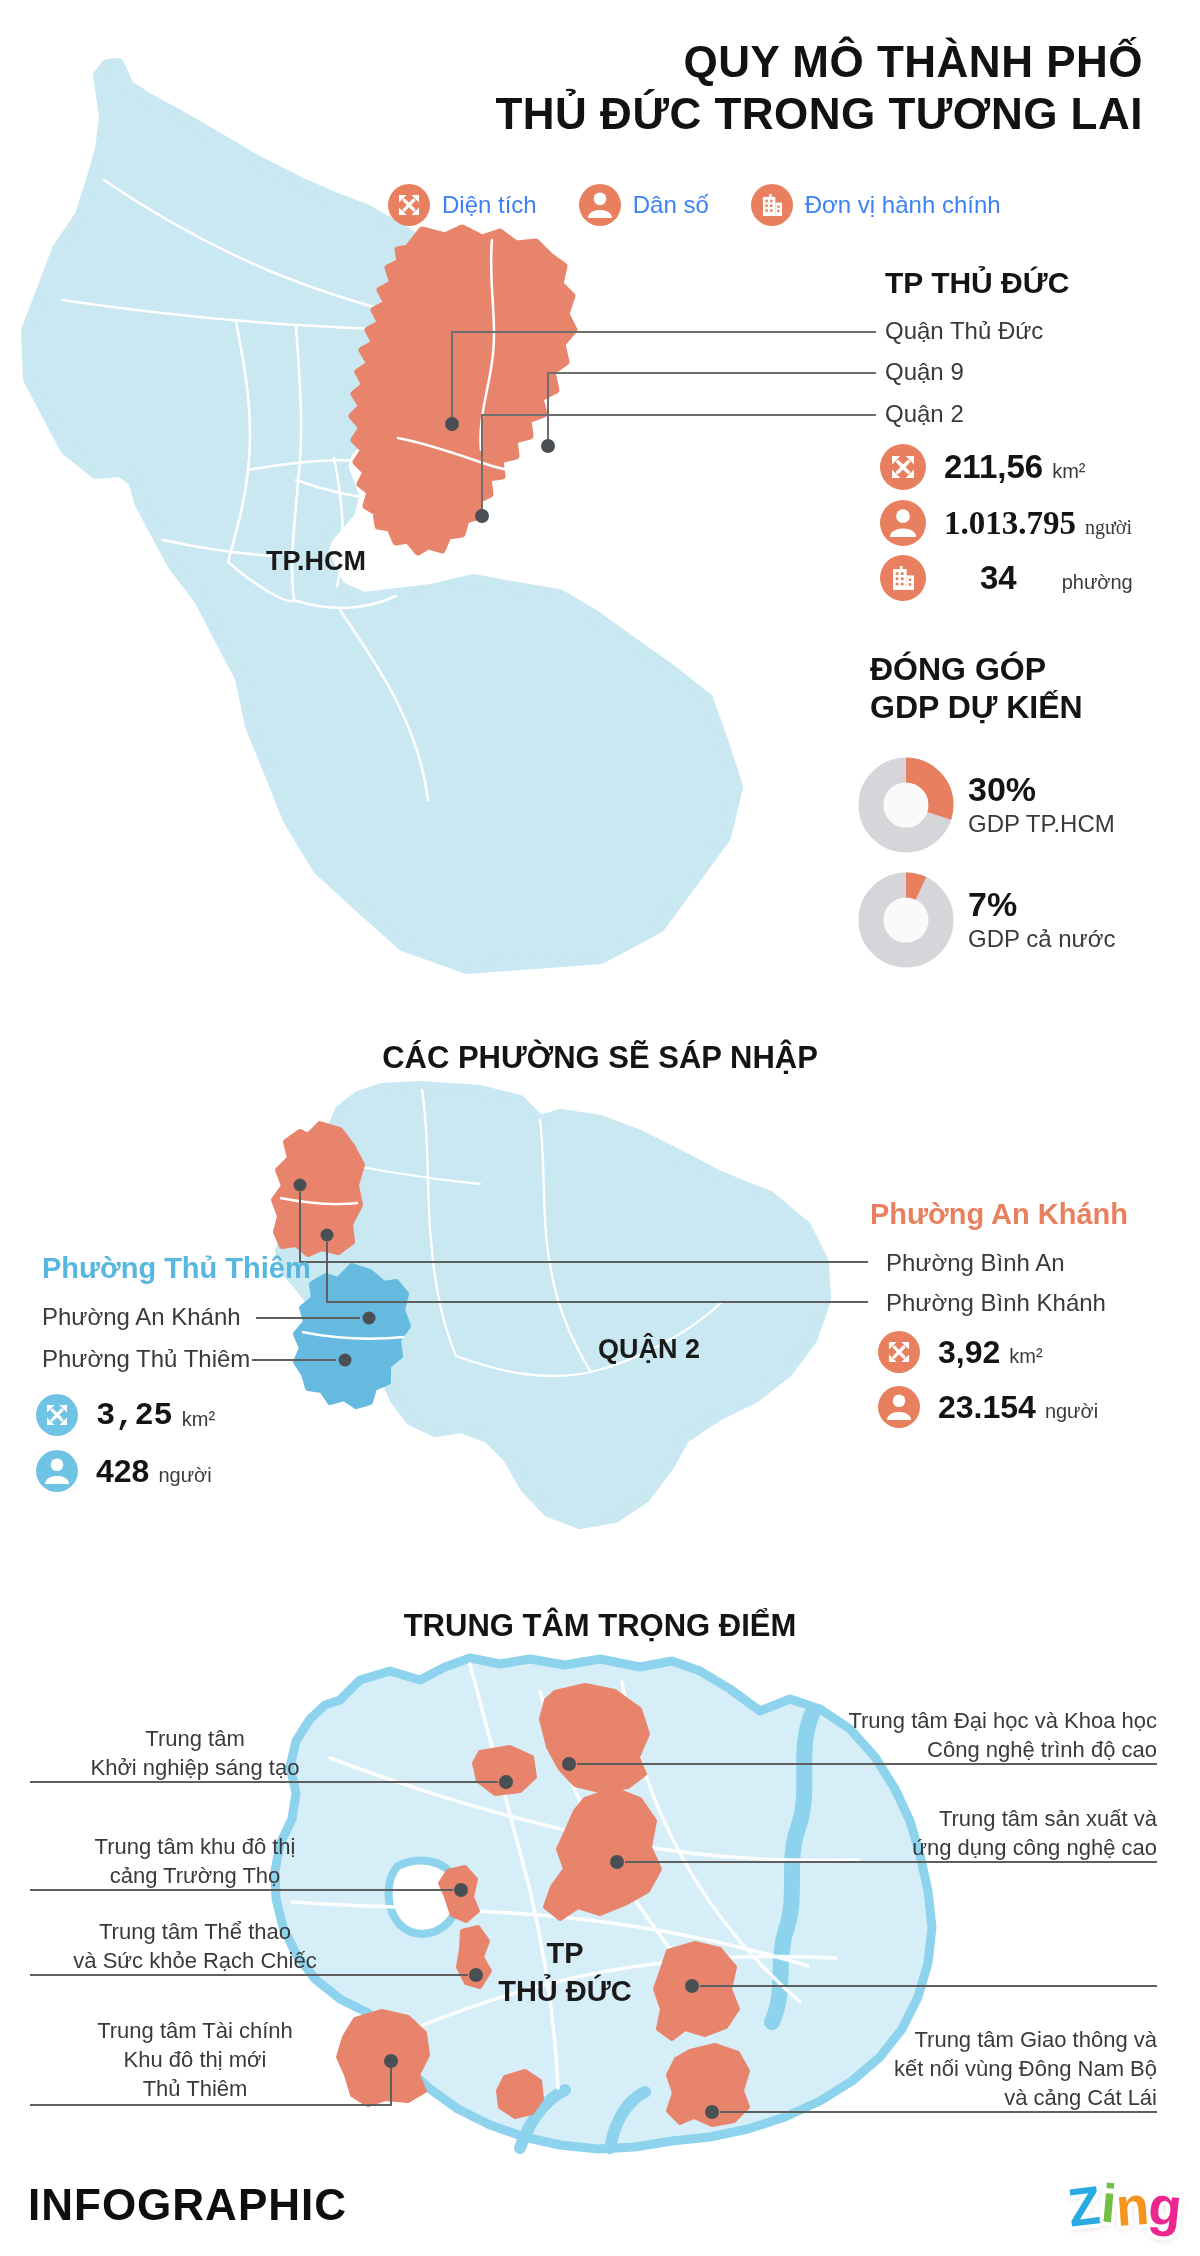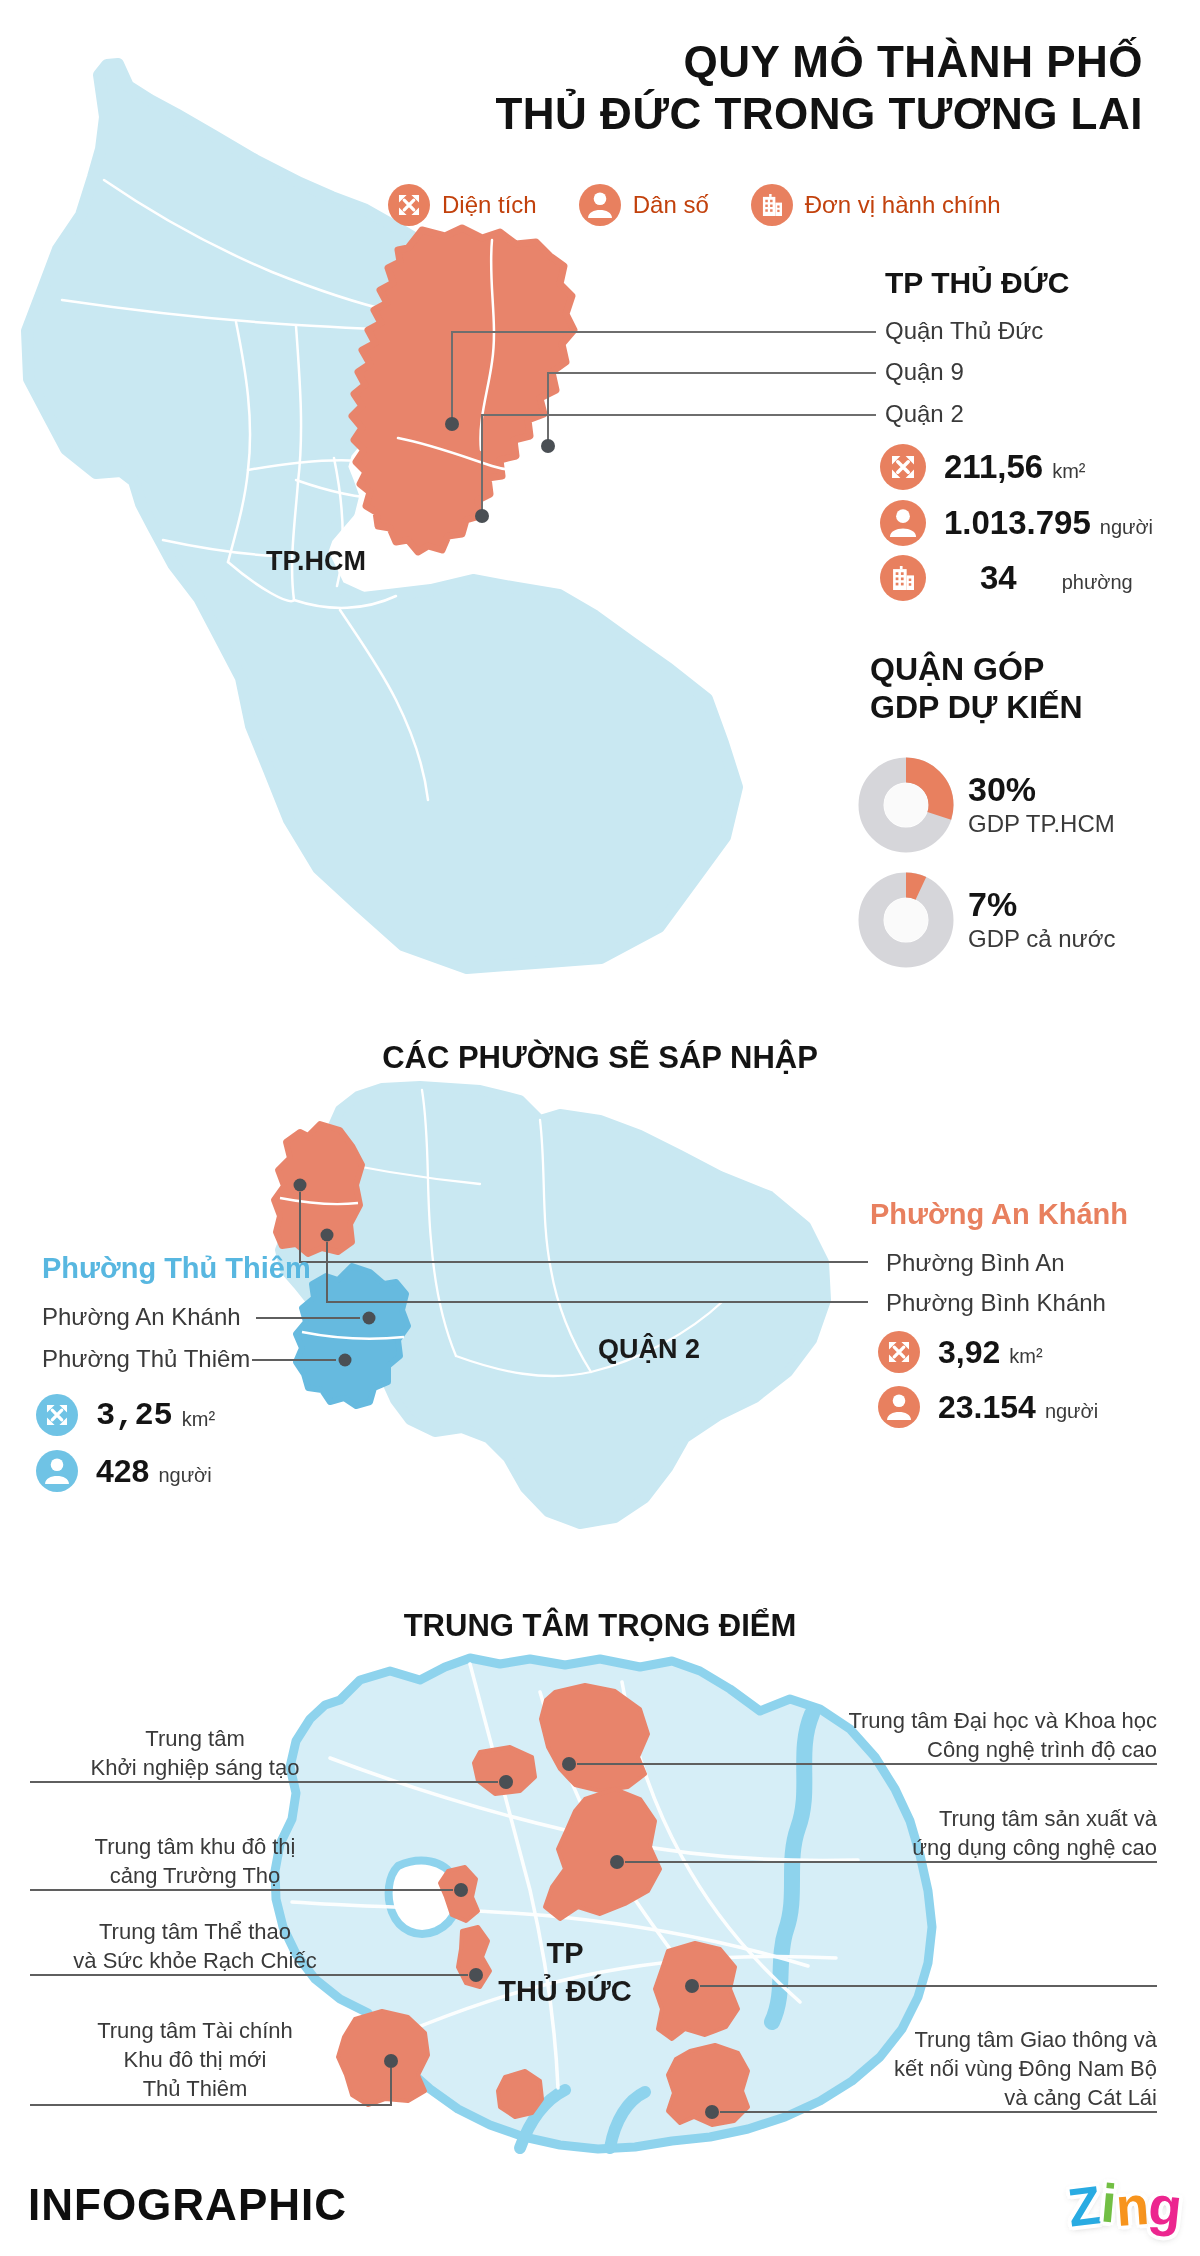--- a/index.html
+++ b/index.html
@@ -7,21 +7,21 @@
           font-family:"Liberation Sans","DejaVu Sans",sans-serif;color:#161616;}
   .abs{position:absolute;}
   svg{display:block;}
   .bgsvg{position:absolute;left:0;top:0;pointer-events:none;}
 
   .main-title{right:57px;top:36px;width:920px;text-align:right;
               font-size:44px;font-weight:800;line-height:52px;letter-spacing:.5px;color:#121212;}
 
   .legend{left:388px;top:184px;display:flex;align-items:center;gap:42px;}
   .legend-item{display:flex;align-items:center;gap:12px;}
-  .legend-item .lg-label{font-size:24px;color:#c2410c;}
+  .legend-item .lg-label{font-size:24px;color:#3b82f6;}
   .ic{width:46px;height:46px;flex:0 0 auto;}
   .ic.small{width:42px;height:42px;}
   .ic.orange{color:#E8805F;}
   .ic.blue{color:#6FC3E5;}
 
   .sec-head{font-weight:800;color:#141414;}
   .tpthuduc-head{left:885px;top:266px;font-size:30px;}
   .district-label{left:885px;font-size:24px;color:#3a3a3a;}
   .stat-row{display:flex;align-items:center;}
   .stat-val{font-weight:800;font-size:33px;color:#141414;margin-left:18px;white-space:nowrap;}
@@ -231,37 +231,37 @@
   <div class="abs district-label" style="top:358px;">Quận 9</div>
   <div class="abs district-label" style="top:400px;">Quận 2</div>
 
   <div class="abs stat-row" style="left:880px;top:444px;">
     <svg class="ic orange">
         <use href="#sym-expand"></use>
       </svg>
     <span class="stat-val">211,56</span>
     <span class="stat-unit">km²</span>
   </div>
-  <div class="abs stat-row" style="left:880px;top:500px;">
+  <div class="abs stat-row" style="left:880px;top:500px;font-family:Liberation Serif, serif;">
     <svg class="ic orange">
         <use href="#sym-person"></use>
       </svg>
     <span class="stat-val">1.013.795</span>
     <span class="stat-unit">người</span>
   </div>
   <div class="abs stat-row" style="left:880px;top:555px;gap:36px;">
     <svg class="ic orange">
         <use href="#sym-building"></use>
       </svg>
     <span class="stat-val">34</span>
     <span class="stat-unit">phường</span>
   </div>
 
   <div class="abs sec-head gdp-head">
-    <div>QUẬN GÓP</div>
+    <div>ĐÓNG GÓP</div>
     <div>GDP DỰ KIẾN</div>
   </div>
 
   <svg class="abs" style="left:858px;top:757px;" width="96" height="96" viewBox="0 0 96 96">
     <circle cx="48" cy="48" r="35" fill="none" stroke="#D6D6DA" stroke-width="25"></circle>
     <circle cx="48" cy="48" r="35" fill="none" stroke="#E8805F" stroke-width="25" transform="rotate(-90 48 48)" stroke-dasharray="65.97344572538564 219.9114857512855"></circle>
     <circle cx="48" cy="48" r="22" fill="#FAFAFA"></circle>
   </svg>
   <div class="abs donut-pct" style="left:968px;top:770px;">30%</div>
   <div class="abs donut-cap" style="left:968px;top:810px;">GDP TP.HCM</div>

